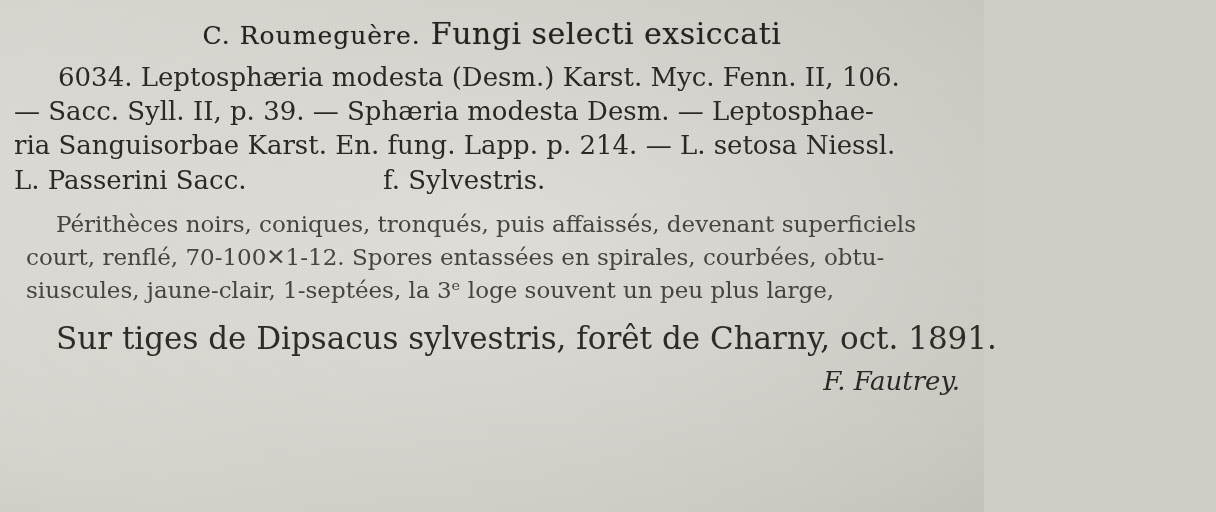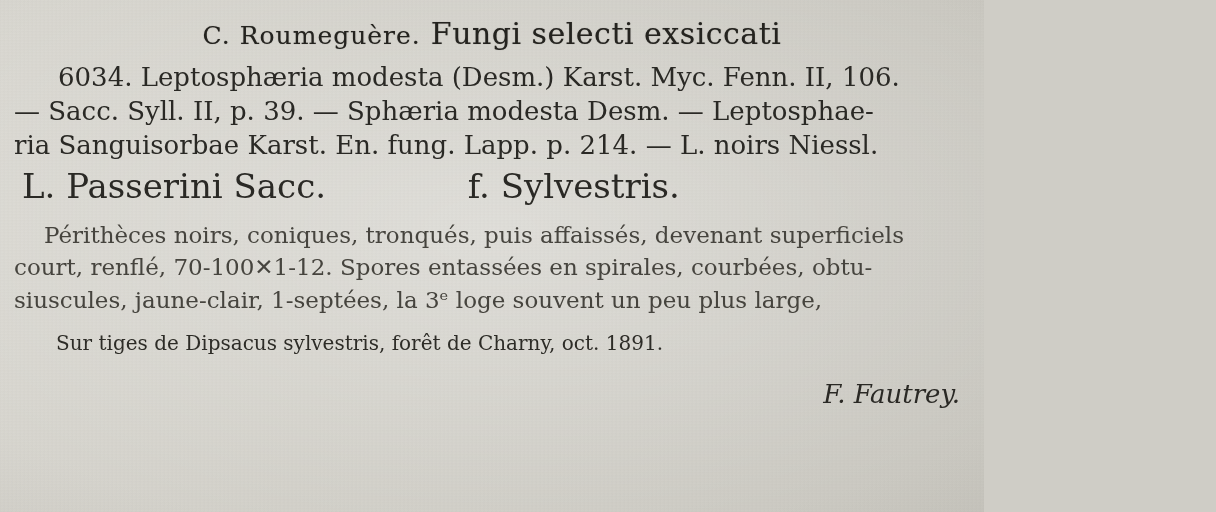--- a/index.html
+++ b/index.html
@@ -68,58 +68,58 @@
   }
   .citation .line {
     display: block;
   }
   .citation .line.first {
     text-indent: 44px;
   }
   .it { }
 
   .formline {
-    font-size: 34px;
+    font-size: 26px;
     margin-top: 2px;
     color: #2a2925;
     white-space: nowrap;
-    margin-left: 8px;
   }
   .formline .gap {
     display: inline-block;
     width: 120px;
   }
 
   
   .description {
     font-size: 23px;
     line-height: 1.42;
     margin-top: 10px;
     color: #46443e;
     text-align: left;
     white-space: nowrap;
+    margin-left: 12px;
   }
   .description .line { display: block; }
   .description .line.first { text-indent: 30px; }
 
   
   .habitat {
-    font-size: 20px;
+    font-size: 31px;
     margin-top: 14px;
     text-indent: 42px;
     color: #2d2c27;
     white-space: nowrap;
   }
 
   
   .signature {
     font-size: 26px;
     font-style: italic;
     text-align: right;
-    margin-top: 24px;
+    margin-top: 10px;
     padding-right: 10px;
     color: #2a2925;
     white-space: nowrap;
   }
 </style>
 </head>
 <body>
 
 <div id="paper">
   <div id="grain"></div>
@@ -139,21 +139,21 @@
       </span>
       <span class="line">
         <span>— Sacc. Syll. II, p. 39. —</span>
         <span class="it">Sphæria modesta</span>
         <span>Desm. —</span>
         <span class="it">Leptosphae-</span>
       </span>
       <span class="line">
         <span class="it">ria Sanguisorbae</span>
         <span>Karst. En. fung. Lapp. p. 214. —</span>
-        <span class="it">L. noirs</span>
+        <span class="it">L. setosa</span>
         <span>Niessl.</span>
       </span>
       <span class="line formline">
         <span class="it">L. Passerini</span>
         <span>Sacc.</span>
         <span class="gap"></span>
         <span>f.</span>
         <span class="it">Sylvestris.</span>
       </span>
     </div>

